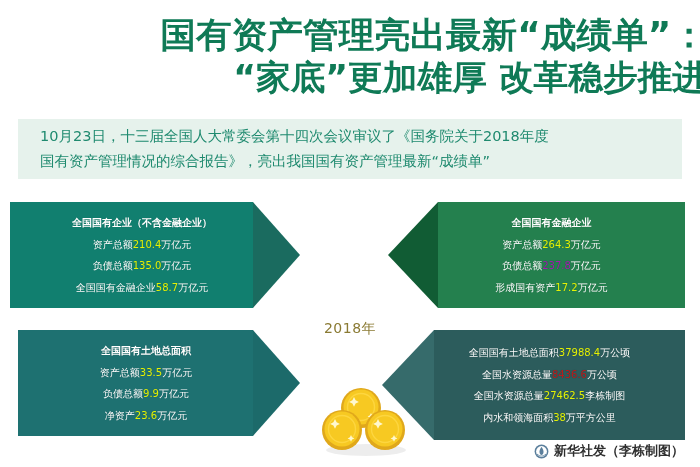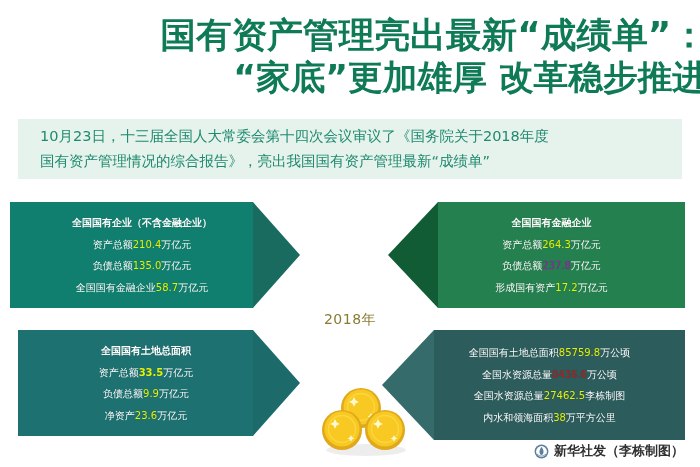--- a/index.html
+++ b/index.html
@@ -141,49 +141,49 @@
       </div>
       <div>
         <span>负债总额</span><span class="hl" style="color: #a21caf;">237.8</span><span>万亿元</span>
       </div>
       <div>
         <span>形成国有资产</span><span class="hl" style="color: rgb(228, 242, 5);">17.2</span><span>万亿元</span>
       </div>
     </div>
   </div>
 
-  <div class="year-label" style="color: rgb(138, 122, 51);">2018年</div>
+  <div class="year-label" style="color: rgb(138, 122, 51); margin-top: 9px;">2018年</div>
 
   <div class="panel" id="panel-bl">
     <svg class="shape" viewBox="0 0 282 106" preserveAspectRatio="none">
       <polygon points="0,0 235,0 235,106 0,106" fill="#1e7171"></polygon>
       <polygon points="235,0 282,53 235,106" fill="#1c6a6a"></polygon>
     </svg>
     <div class="ptext">
       <div class="ttl">全国国有土地总面积</div>
       <div>
-        <span>资产总额</span><span class="hl" style="color: rgb(228, 242, 5); font-weight: bold;">33.5</span><span>万亿元</span>
+        <span>资产总额</span><span class="hl" style="color: rgb(228, 242, 5);">33.5</span><span>万亿元</span>
       </div>
       <div>
         <span>负债总额</span><span class="hl" style="color: rgb(228, 242, 5);">9.9</span><span>万亿元</span>
       </div>
       <div>
         <span>净资产</span><span class="hl" style="color: rgb(228, 242, 5);">23.6</span><span>万亿元</span>
       </div>
     </div>
   </div>
 
   <div class="panel" id="panel-br">
     <svg class="shape" viewBox="0 0 303 110" preserveAspectRatio="none">
       <polygon points="52,0 303,0 303,110 52,110" fill="#2c5c5c"></polygon>
       <polygon points="52,0 52,110 0,55" fill="#366b6b"></polygon>
     </svg>
     <div class="ptext">
       <div>
-        <span>全国国有土地总面积</span><span class="hl" style="color: rgb(228, 242, 5);">85759.8</span><span>万公顷</span>
+        <span>全国国有土地总面积</span><span class="hl" style="color: rgb(228, 242, 5);">37988.4</span><span>万公顷</span>
       </div>
       <div>
         <span>全国水资源总量</span><span class="hl" style="color: #b91c1c;">8436.6</span><span>万公顷</span>
       </div>
       <div>
         <span>全国水资源总量</span><span class="hl" style="color: rgb(228, 242, 5);">27462.5</span><span>李栋制图</span>
       </div>
       <div>
         <span>内水和领海面积</span><span class="hl" style="color: rgb(228, 242, 5);">38</span><span>万平方公里</span>
       </div>

